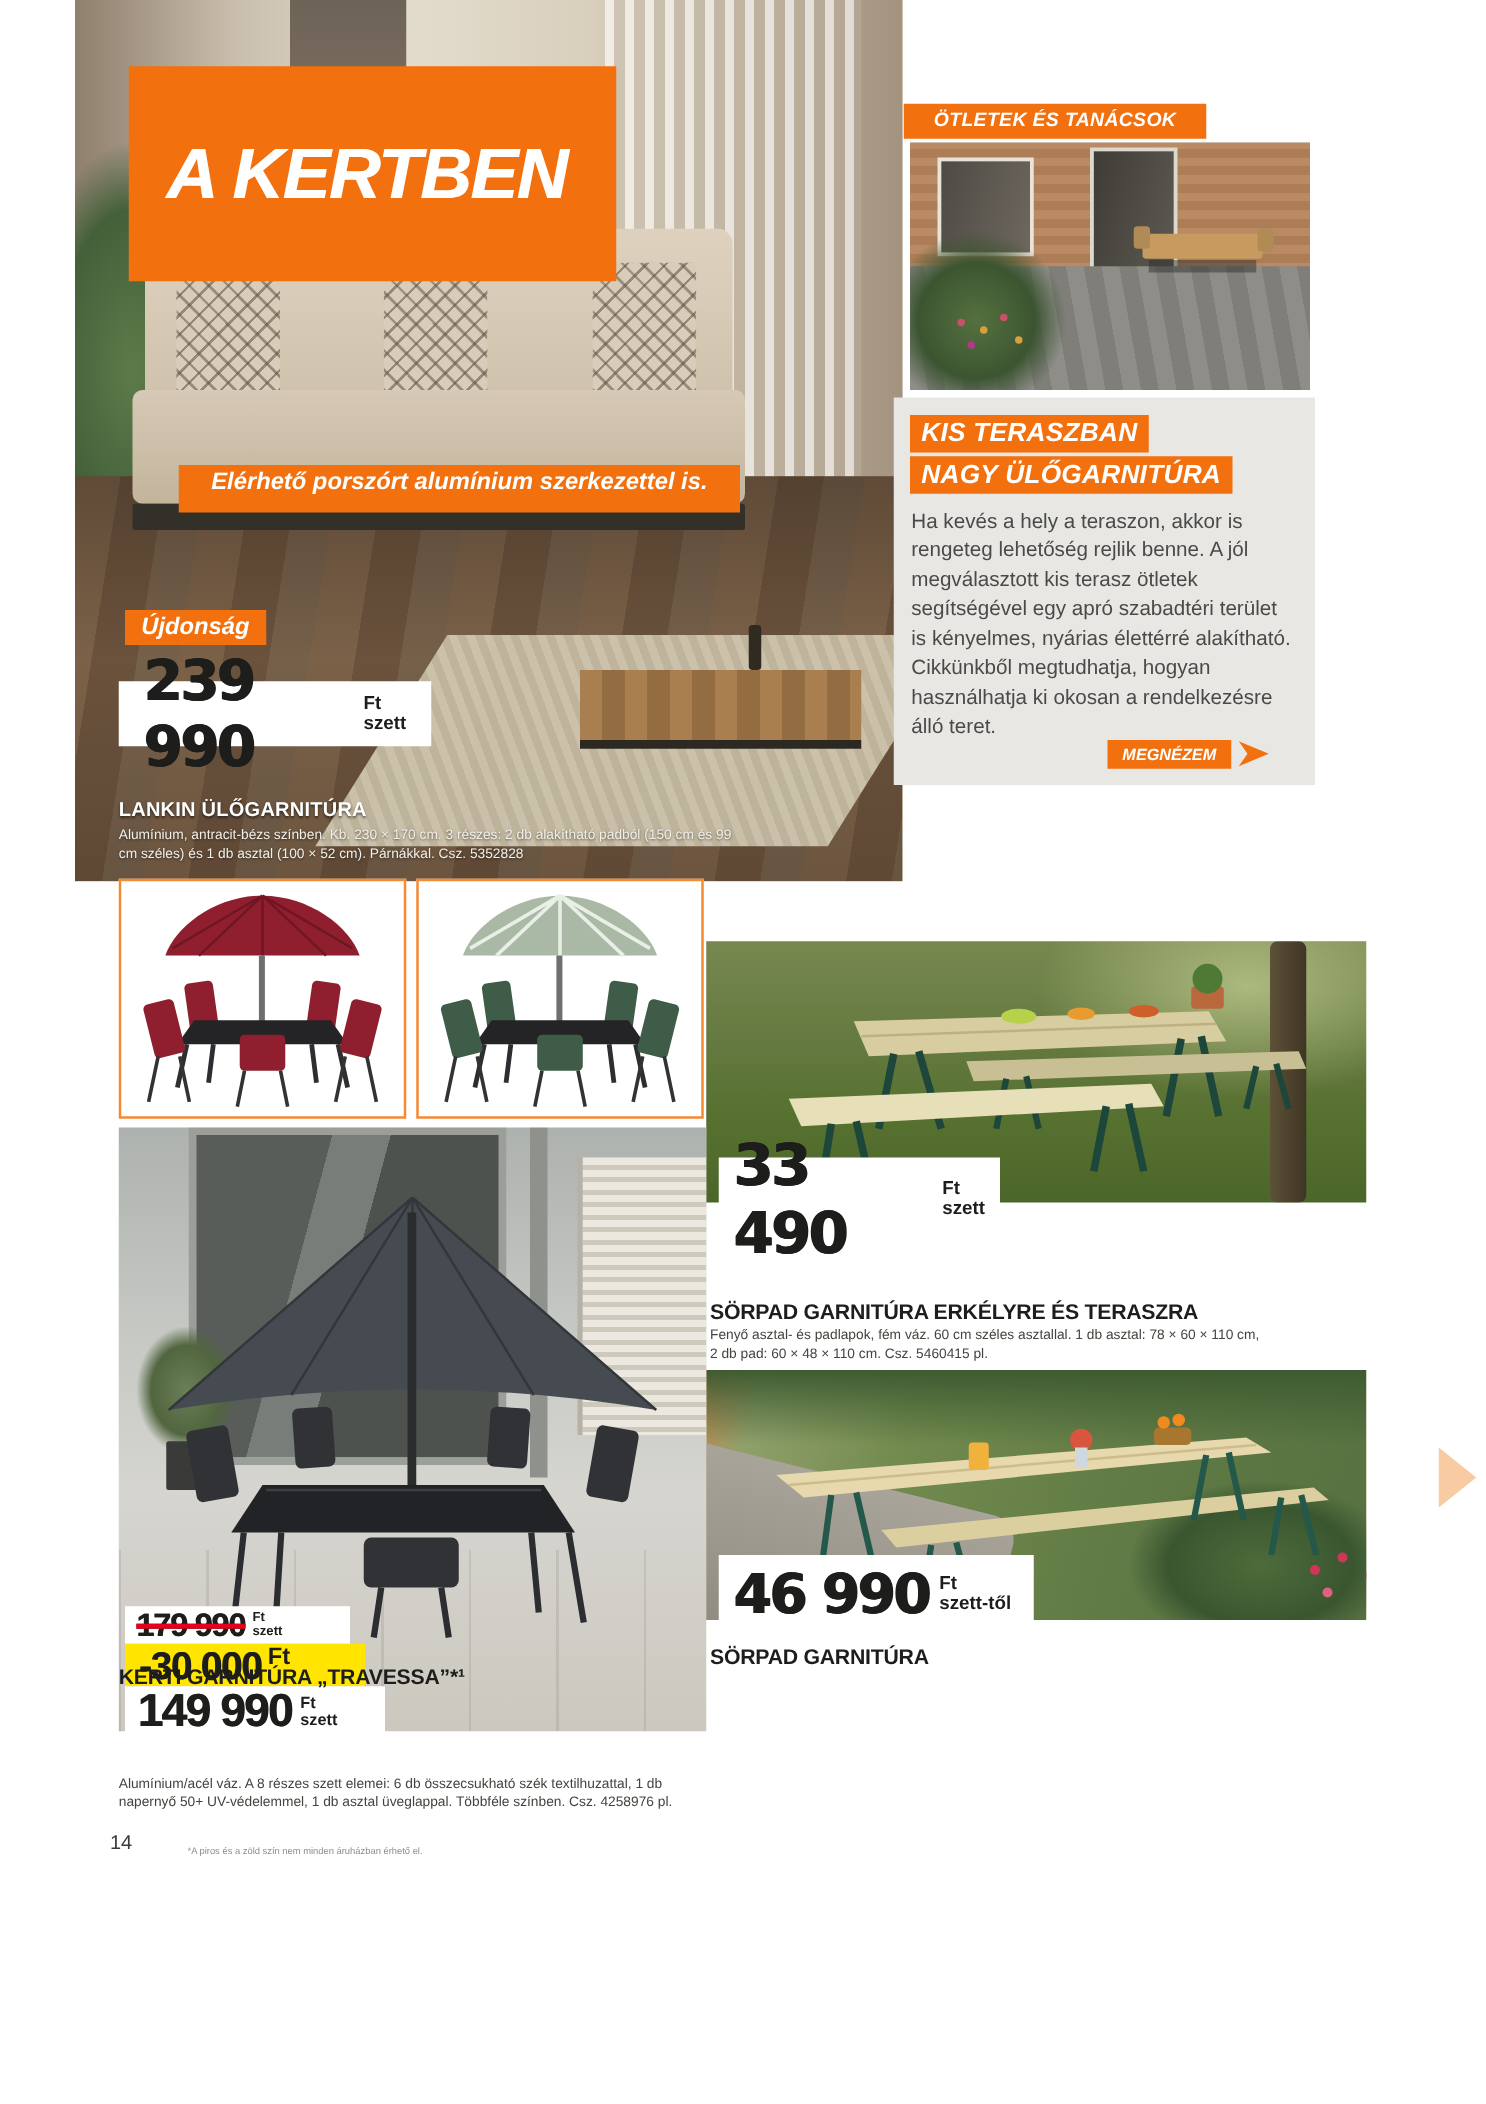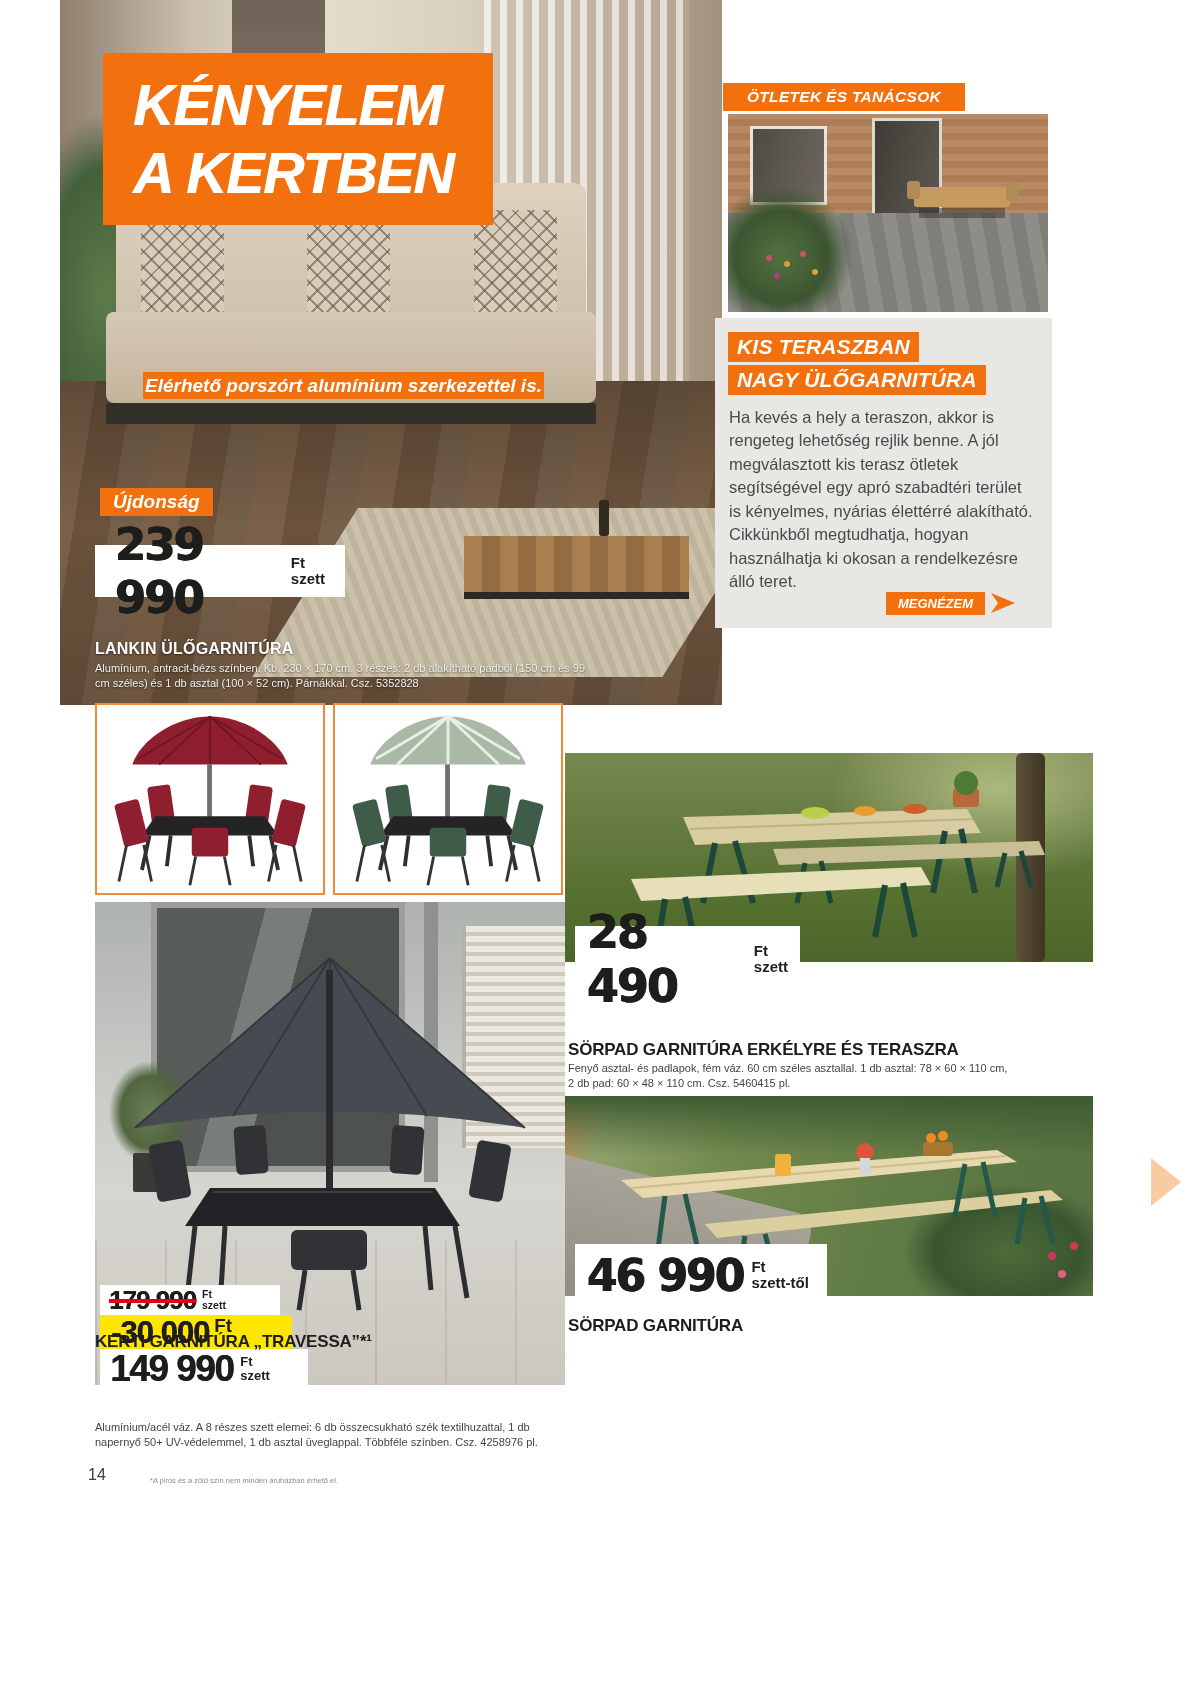--- a/index.html
+++ b/index.html
@@ -34,21 +34,21 @@
   .sofa-back{left:2%;top:0;width:96%;height:52%;background:linear-gradient(180deg,#ded2bf,#cfc2ac);border-radius:12px 12px 0 0}
   .cushion{top:10%;width:17%;height:50%;background:#d9cdb9;background-image:repeating-linear-gradient(45deg,rgba(93,82,68,.55) 0 2px,transparent 2px 11px),repeating-linear-gradient(-45deg,rgba(93,82,68,.55) 0 2px,transparent 2px 11px);border-radius:4px}
   .c1{left:7%}.c2{left:41%}.c3{left:75%}
   .sofa-seat{left:0;top:48%;width:100%;height:34%;background:linear-gradient(180deg,#d6c9b5,#c3b49c);border-radius:8px}
   .sofa-frame{left:0;top:82%;width:100%;height:8%;background:#33302a;border-radius:2px}
   .hero-table{right:5%;bottom:15%;width:34%;height:9%;background:repeating-linear-gradient(90deg,#a97f4f 0 18px,#946c41 18px 36px);border-bottom:7px solid #2c2822}
   .hero-bottle{right:17%;bottom:24%;width:10px;height:36px;background:#2f2b20;border-radius:3px}
 
   .headline{left:43px;top:53px;width:390px;height:172px;background:var(--orange);color:#fff;display:flex;flex-direction:column;justify-content:center;padding-left:30px}
   .headline div{font-size:57px;line-height:1.2;font-weight:bold;font-style:italic;letter-spacing:-1px;text-shadow:.8px 0 currentColor}
-  .strip{left:83px;top:372px;height:27px;line-height:27px;font-size:19px;padding:0 2px;white-space:nowrap}
+  .strip{left:83px;top:372px;height:38px;line-height:27px;font-size:19px;padding:0 26px;white-space:nowrap}
   .badge{left:40px;top:488px;font-size:19px;padding:3px 13px}
   .hero-price{left:35px;top:545px;width:250px;height:52px;padding:0 20px}
   .hero-price .num{font-size:45px}
   .hero-price .unit-col{font-size:15px}
   .hero-caption-title{left:35px;top:640px;color:#fff;font-size:16px;font-weight:bold;letter-spacing:.2px;text-shadow:0 1px 2px rgba(0,0,0,.55);text-transform:uppercase}
   .hero-caption-desc{left:35px;top:661px;width:505px;color:#f2efe8;font-size:11px;line-height:1.35;text-shadow:0 1px 2px rgba(0,0,0,.55)}
 
   
   .ribbon{left:723px;top:83px;width:242px;height:28px;line-height:28px;text-align:center;font-size:15.5px;letter-spacing:.3px}
   .tips-photo{left:728px;top:114px;width:320px;height:198px;overflow:hidden;background:#9aa08f}
@@ -148,21 +148,20 @@
       <div class="abs cushion c1"></div>
       <div class="abs cushion c2"></div>
       <div class="abs cushion c3"></div>
       <div class="abs sofa-seat"></div>
       <div class="abs sofa-frame"></div>
     </div>
     <div class="abs hero-table"></div>
     <div class="abs hero-bottle"></div>
 
     <div class="abs headline">
-      <div>KÉNYELEM</div>
       <div>A KERTBEN</div>
     </div>
     <div class="abs orange-tag strip">Elérhető porszórt alumínium szerkezettel is.</div>
     <div class="abs orange-tag badge">Újdonság</div>
 
     <div class="abs price-card hero-price">
       <span class="num">239 990</span>
       <span class="unit-col">
         <span>Ft</span>
         <span>szett</span>
@@ -244,21 +243,21 @@
       <path d="M100 146 L92 196 M120 144 L132 196 M320 132 L310 184 M338 130 L350 184" stroke="#1d473a" stroke-width="6"></path>
       <ellipse cx="250" cy="60" rx="14" ry="6" fill="#b7d24a"></ellipse>
       <ellipse cx="300" cy="58" rx="11" ry="5" fill="#e89b2e"></ellipse>
       <ellipse cx="350" cy="56" rx="12" ry="5" fill="#cf5f2a"></ellipse>
       <rect x="388" y="36" width="26" height="18" rx="3" fill="#b9683c"></rect>
       <circle cx="401" cy="30" r="12" fill="#4e7a36"></circle>
     </svg>
   </div>
 
   <div class="abs price-card price-b1">
-    <span class="num">28 490</span>
+    <span class="num">33 490</span>
     <span class="unit-col">
       <span>Ft</span>
       <span>szett</span>
     </span>
   </div>
   <h3 class="abs ptitle title-b1">SÖRPAD GARNITÚRA ERKÉLYRE ÉS TERASZRA</h3>
   <p class="abs pdesc desc-b1">Fenyő asztal- és padlapok, fém váz. 60 cm széles asztallal. 1 db asztal: 78 × 60 × 110 cm, 2 db pad: 60 × 48 × 110 cm. Csz. 5460415 pl.</p>
 
   <div class="abs photo-bench2">
     <div class="abs b2-hedge"></div>

